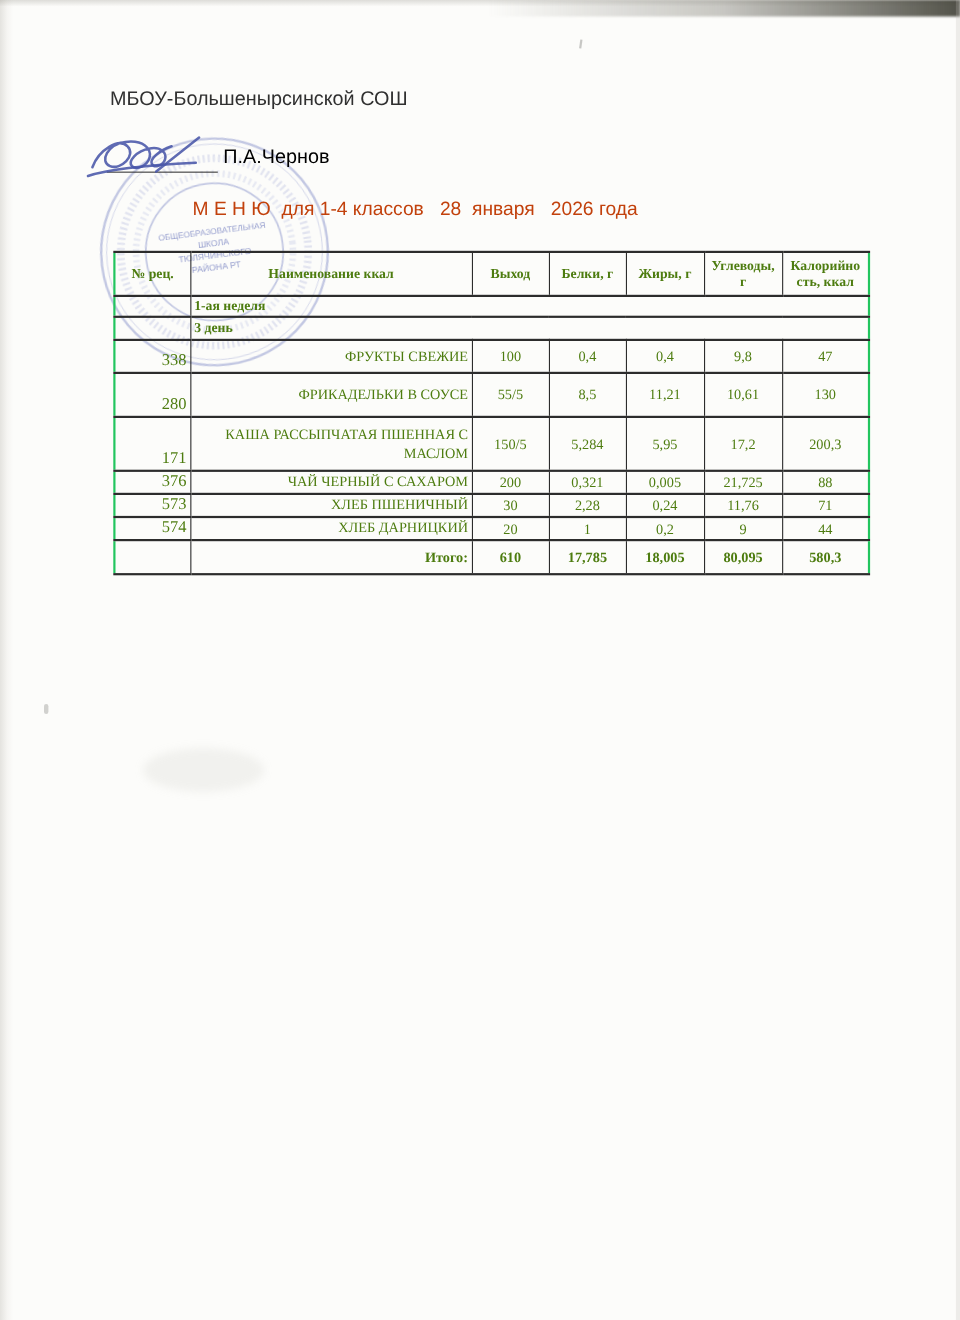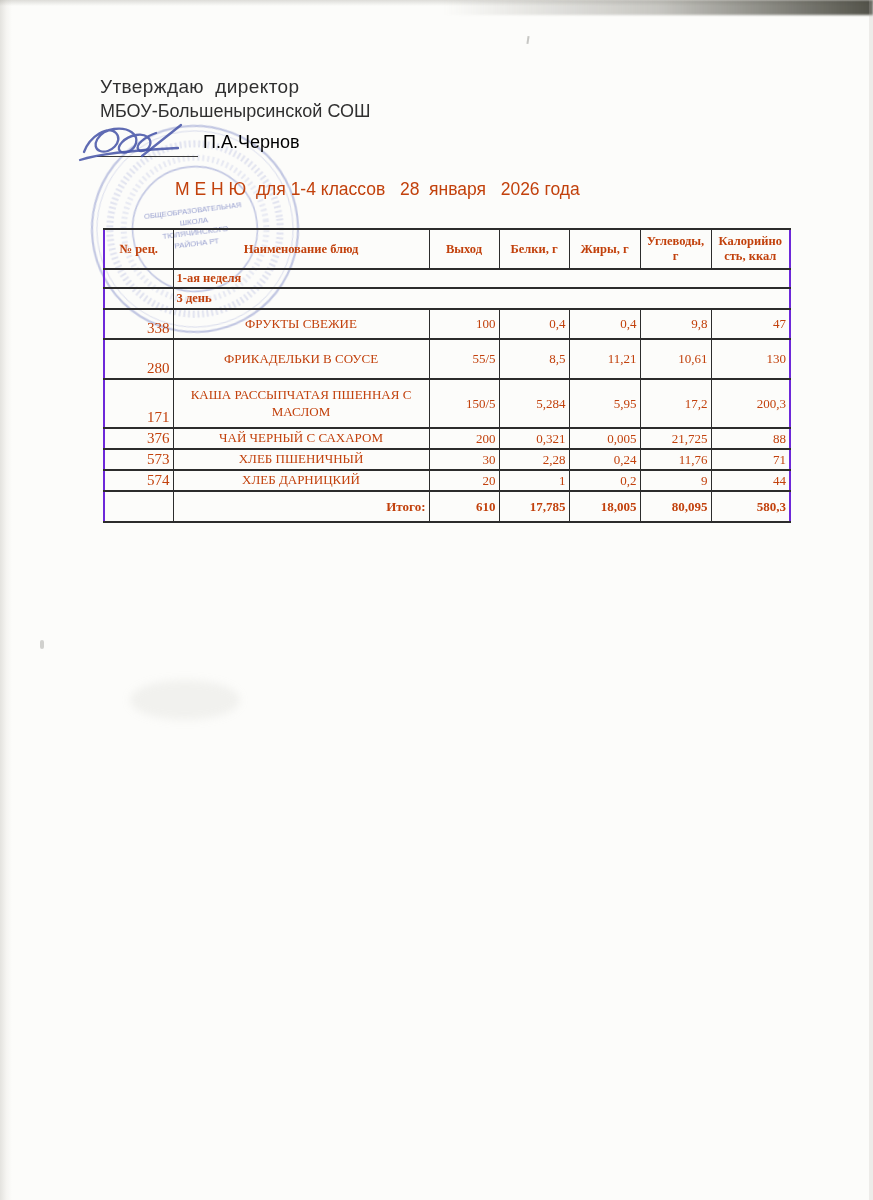--- a/index.html
+++ b/index.html
@@ -28,29 +28,29 @@
   
   .stamp{position:absolute;left:88px;top:122px;width:214px;height:214px;
     transform:rotate(-7deg);filter:blur(.45px);}
   .stamp circle{fill:none;stroke:#8a94cb;}
   .stamp .ring-txt{stroke:#9aa3d4;}
   .stamp text{font-family:"Liberation Sans",sans-serif;fill:#7e88c4;text-anchor:middle;}
   
   .menu-title{position:absolute;left:175px;top:179px;font-size:17.5px;color:#c2410c;white-space:pre;}
   
   table.menu{position:absolute;left:103px;top:228px;border-collapse:collapse;table-layout:fixed;
-    font-family:"Liberation Serif",serif;color:#c2410c;border:2px solid #6d28d9;}
+    font-family:"Liberation Serif",serif;color:#4d7c0f;border:2px solid #22c55e;}
   table.menu td,table.menu th{border-left:1px solid #2c2c2c;border-right:1px solid #2c2c2c;
     border-top:2px solid #2c2c2c;border-bottom:2px solid #2c2c2c;padding:1px 3px;overflow:hidden;}
   th.hdr{font-size:12.5px;font-weight:bold;text-align:center;vertical-align:middle;}
   th.hdr.kcal-h{word-break:break-all;padding:1px 6px;}
   .row-week td,.row-day td{font-size:12.5px;font-weight:bold;text-align:left;}
   td.num{font-size:15px;text-align:right;padding-right:2px;vertical-align:bottom;}
-  td.dish{font-size:13px;text-align:center;vertical-align:middle;line-height:1.25;}
-  td.val{font-size:13px;text-align:right;vertical-align:middle;}
+  td.dish{font-size:13px;text-align:right;vertical-align:middle;line-height:1.25;}
+  td.val{font-size:13px;text-align:center;vertical-align:middle;}
   tr.h40t{height:40px;} .h24{height:15px;} .h21{height:21px;} .h30{height:30px;}
   .h40{height:40px;} .h49{height:49px;} .h20{height:20px;} .h23{height:31px;}
   tr.row-total td{font-weight:bold;font-size:13px;}
   td.total-label{text-align:right;padding-right:3px;}
 </style>
 </head>
 <body>
 
 <div class="page">
 
@@ -68,21 +68,20 @@
     <circle cx="108" cy="108" r="63" stroke-width="1.6" opacity="0.5"></circle>
     <circle class="ring-txt" cx="108" cy="108" r="86" stroke-width="7" opacity="0.28" stroke-dasharray="2 2.7"></circle>
     <circle class="ring-txt" cx="108" cy="108" r="72" stroke-width="6" opacity="0.22" stroke-dasharray="2 3"></circle>
     <text x="108" y="92" font-size="7.6" opacity="0.8">ОБЩЕОБРАЗОВАТЕЛЬНАЯ</text>
     <text x="108" y="103" font-size="8" opacity="0.8">ШКОЛА</text>
     <text x="108" y="114" font-size="8" opacity="0.8">ТЮЛЯЧИНСКОГО</text>
     <text x="108" y="125" font-size="8" opacity="0.8">РАЙОНА РТ</text>
   </svg>
 
   <div class="approval">
-    <div class="l1">Утверждаю  директор</div>
     <div class="l2">МБОУ-Большенырсинской СОШ</div>
   </div>
 
   <div class="sig-underline"></div>
   <svg class="sig-svg" viewBox="0 0 130 52">
     <path d="M6 36 C12 20, 30 9, 38 17 C46 25, 32 39, 22 35 C12 31, 20 15, 36 13 C52 11, 60 19, 58 27 C56 35, 46 39, 42 35 C38 31, 46 21, 58 19 C68 17, 74 23, 72 29 C70 35, 62 37, 60 33 C58 29, 66 21, 78 17"></path>
     <path d="M64 40 L103 9"></path>
     <path d="M2 44 C20 38, 60 34, 100 32"></path>
   </svg>
   <div class="signatory">П.А.Чернов</div>
@@ -95,21 +94,21 @@
         <col style="width:256px">
         <col style="width:70px">
       <col style="width:70px">
         <col style="width:71px">
         <col style="width:71px">
         <col style="width:79px">
     </colgroup>
     <tbody>
         <tr class="h40t">
       <th class="hdr">№ рец.</th>
-      <th class="hdr">Наименование блюд</th>
+      <th class="hdr">Наименование ккал</th>
       <th class="hdr">Выход</th>
       <th class="hdr">Белки, г</th>
       <th class="hdr">Жиры, г</th>
       <th class="hdr">Углеводы, г</th>
       <th class="hdr kcal-h">Калорийность, ккал</th>
     </tr>
     <tr class="row-week h24">
       <td></td>
       <td colspan="6">1-ая неделя</td>
     </tr>

